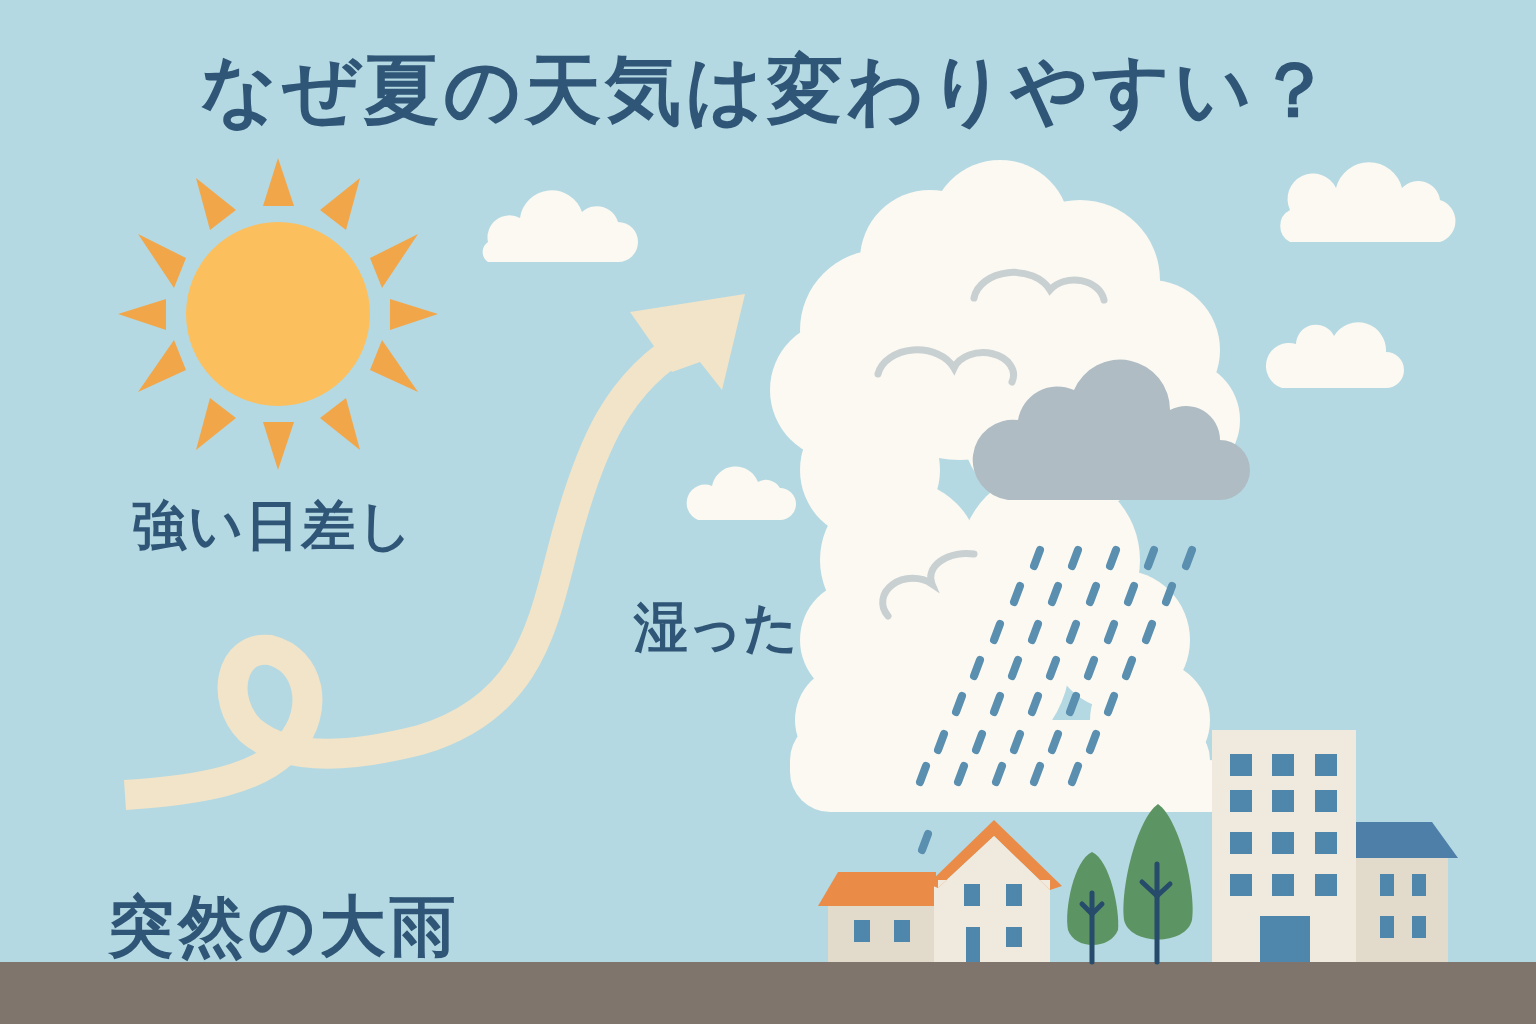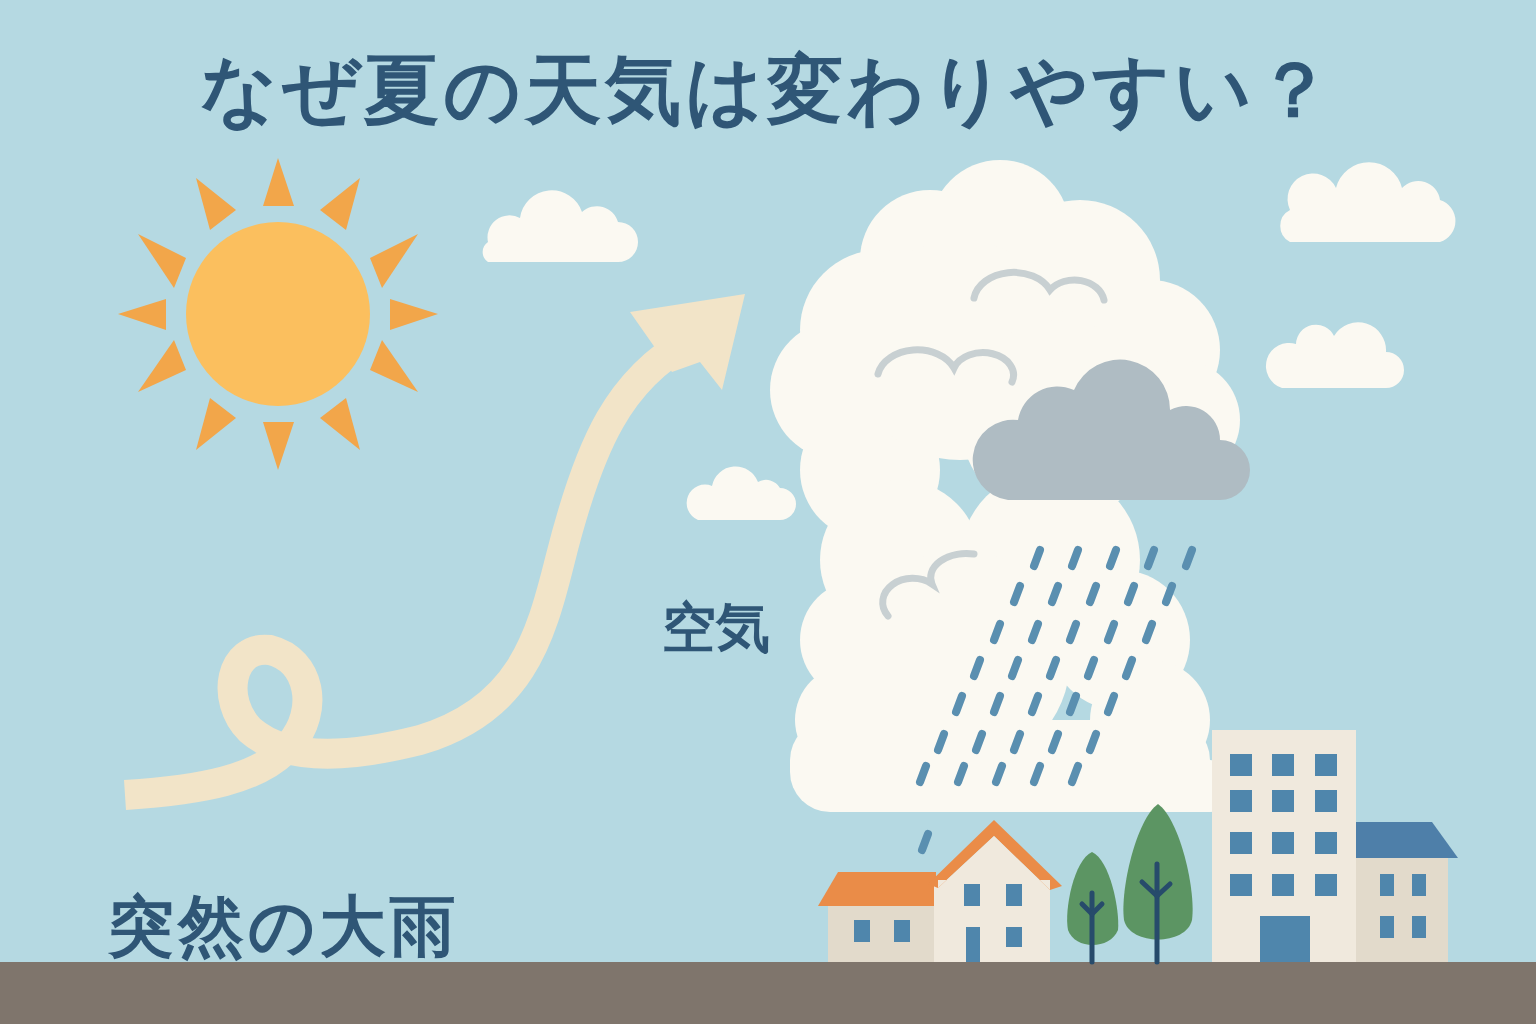--- a/index.html
+++ b/index.html
@@ -177,17 +177,18 @@
       <g fill="#4f86ac">
         <rect x="1380" y="874" width="14" height="22"></rect>
           <rect x="1412" y="874" width="14" height="22"></rect>
         <rect x="1380" y="916" width="14" height="22"></rect>
           <rect x="1412" y="916" width="14" height="22"></rect>
       </g>
     </g>
   </svg>
 
   <div class="title">なぜ夏の天気は変わりやすい？</div>
+  <div class="label label-sun">強い日差し</div>
   <div class="label label-air">
-    <div>空気</div>
+    <div>湿った</div>
   </div>
   <div class="label label-rain">突然の大雨</div>
 </div>
 
 </body></html>

